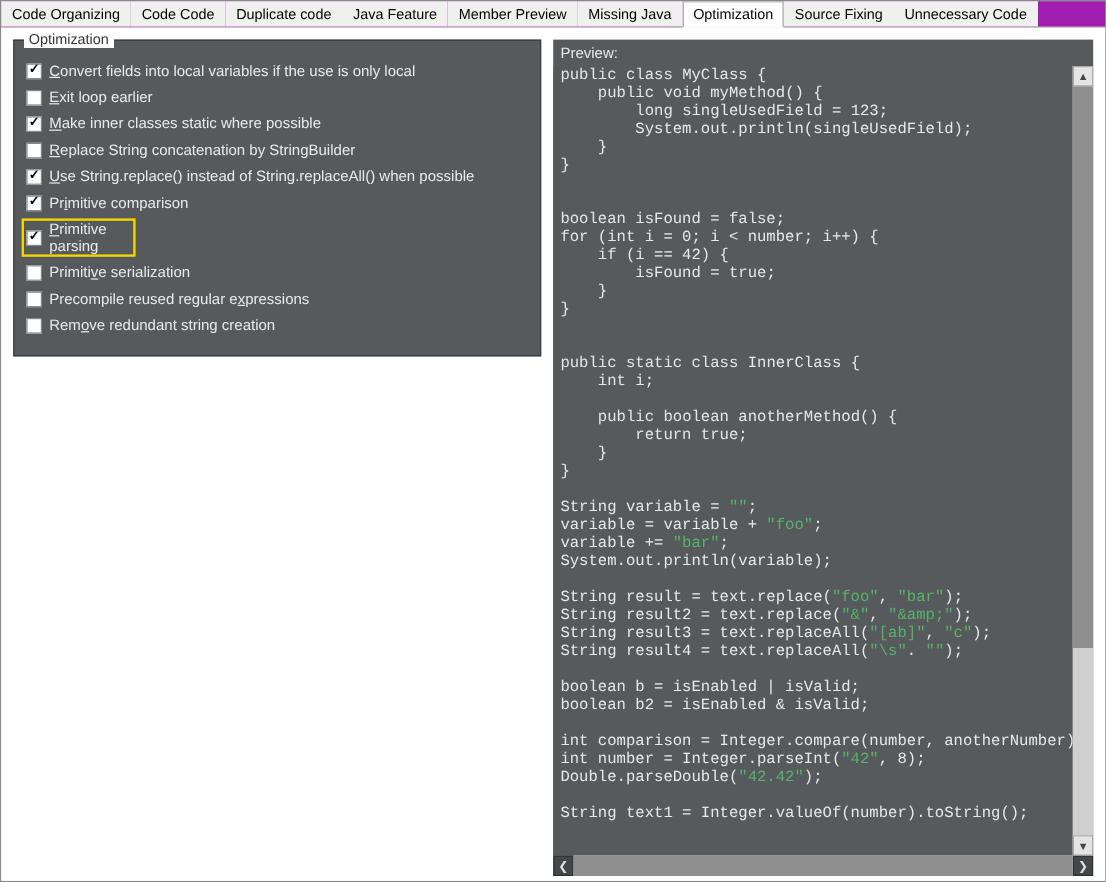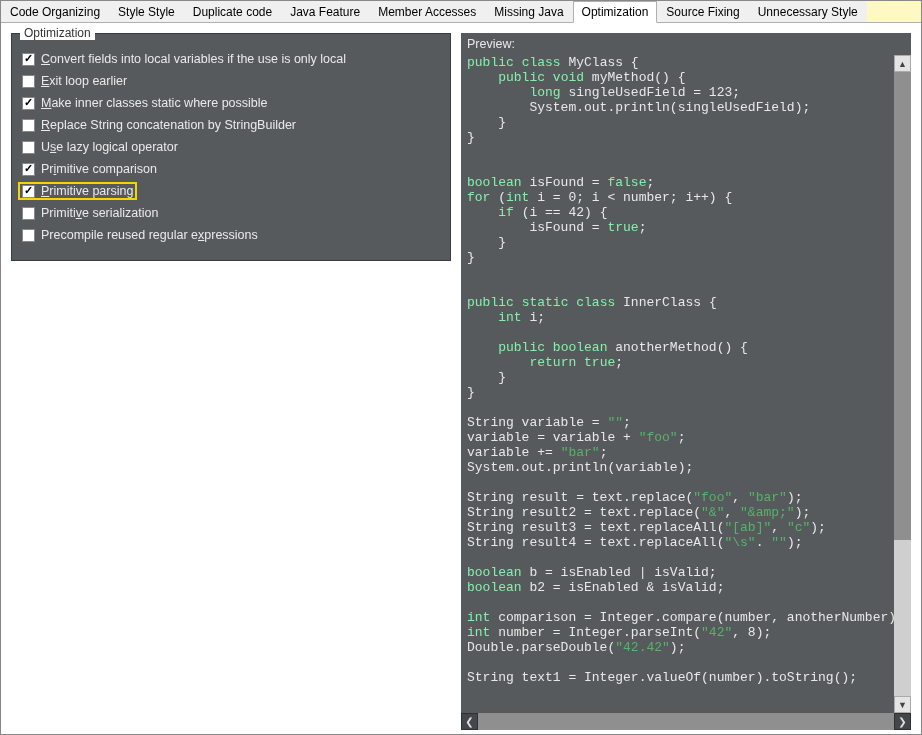--- a/index.html
+++ b/index.html
@@ -14,21 +14,21 @@
   .root {
     border: 1px solid #888;
     width: 922px;
     height: 735px;
     display: flex;
     flex-direction: column;
     background: #f0f0f0;
   }
   .tabs {
     display: flex;
-    background: #fef9c3;
+    background: #a21caf;
     border-bottom: 1px solid #b0b0b0;
     height: 22px;
     align-items: center;
   }
   .tab {
     padding: 3px 8px 3px 8px;
     font-size: 12px;
     color: #000;
     border: 1px solid transparent;
     border-bottom: none;
@@ -83,21 +83,21 @@
     align-items: center;
     gap: 6px;
     padding: 2px 2px;
     color: #eaeaea;
     font-size: 12.5px;
   }
   .check-row.highlight {
     border: 2px solid #f5d400;
     padding: 0 0;
     margin-left: -2px;
-    width: 119px;
+    width: 95px;
     padding-left: 2px;
   }
   .checkbox {
     width: 13px;
     height: 13px;
     background: #fff;
     border: 1px solid #888;
     display: inline-flex;
     align-items: center;
     justify-content: center;
@@ -192,38 +192,38 @@
     background: #cfcfcf;
   }
   .hscroll .thumb {
     position: absolute;
     top: 0; bottom: 0;
     left: 0;
     width: 100%;
     background: #8f8f8f;
   }
   
-  .kw { color: #86efac; }    
+  .kw { color: #e5e5e5; }    
   .str { color: #57b36a; }
 </style>
 </head>
 <body>
 
 <div class="root">
 
   <div class="tabs" id="tabbar">
       <div class="tab">Code Organizing</div>
-      <div class="tab">Style Style</div>
+      <div class="tab">Code Code</div>
       <div class="tab">Duplicate code</div>
       <div class="tab">Java Feature</div>
-      <div class="tab">Member Accesses</div>
+      <div class="tab">Member Preview</div>
       <div class="tab">Missing Java</div>
       <div class="tab active">Optimization</div>
       <div class="tab">Source Fixing</div>
-      <div class="tab">Unnecessary Style</div>
+      <div class="tab">Unnecessary Code</div>
     </div>
 
   <div class="content">
 
     <div class="left-panel">
       <span class="fieldset-label">Optimization</span>
       <div class="check-list" id="checklist">
           <div class="check-row">
             <span class="checkbox checked"></span>
             <span><span class="mn">C</span>onvert fields into local variables if the use is only local</span>
@@ -234,38 +234,42 @@
           </div>
           <div class="check-row">
             <span class="checkbox checked"></span>
             <span><span class="mn">M</span>ake inner classes static where possible</span>
           </div>
           <div class="check-row">
             <span class="checkbox"></span>
             <span><span class="mn">R</span>eplace String concatenation by StringBuilder</span>
           </div>
           <div class="check-row">
-            <span class="checkbox"></span>
-            <span>U<span class="mn">s</span>e lazy logical operator</span>
+            <span class="checkbox checked"></span>
+            <span><span class="mn">U</span>se String.replace() instead of String.replaceAll() when possible</span>
           </div>
           <div class="check-row">
             <span class="checkbox checked"></span>
             <span>Pr<span class="mn">i</span>mitive comparison</span>
           </div>
           <div class="check-row highlight">
             <span class="checkbox checked"></span>
             <span><span class="mn">P</span>rimitive parsing</span>
           </div>
           <div class="check-row">
             <span class="checkbox"></span>
             <span>Primiti<span class="mn">v</span>e serialization</span>
           </div>
           <div class="check-row">
             <span class="checkbox"></span>
             <span>Precompile reused regular e<span class="mn">x</span>pressions</span>
+          </div>
+          <div class="check-row">
+            <span class="checkbox"></span>
+            <span>Rem<span class="mn">o</span>ve redundant string creation</span>
           </div>
         </div>
     </div>
 
     <div class="right-panel">
       <div class="preview-label">Preview:</div>
       <div class="code-wrapper">
         <div class="code-area" id="codearea"><div><span class="kw">public</span><span> </span><span class="kw">class</span><span> MyClass {</span></div><div><span>    </span><span class="kw">public</span><span> </span><span class="kw">void</span><span> myMethod() {</span></div><div><span>        </span><span class="kw">long</span><span> singleUsedField = 123;</span></div><div><span>        System.out.println(singleUsedField);</span></div><div><span>    }</span></div><div><span>}</span></div><div>&nbsp;</div><div>&nbsp;</div><div><span class="kw">boolean</span><span> isFound = </span><span class="kw">false</span><span>;</span></div><div><span class="kw">for</span><span> (</span><span class="kw">int</span><span> i = 0; i &lt; number; i++) {</span></div><div><span>    </span><span class="kw">if</span><span> (i == 42) {</span></div><div><span>        isFound = </span><span class="kw">true</span><span>;</span></div><div><span>    }</span></div><div><span>}</span></div><div>&nbsp;</div><div>&nbsp;</div><div><span class="kw">public</span><span> </span><span class="kw">static</span><span> </span><span class="kw">class</span><span> InnerClass {</span></div><div><span>    </span><span class="kw">int</span><span> i;</span></div><div>&nbsp;</div><div><span>    </span><span class="kw">public</span><span> </span><span class="kw">boolean</span><span> anotherMethod() {</span></div><div><span>        </span><span class="kw">return</span><span> </span><span class="kw">true</span><span>;</span></div><div><span>    }</span></div><div><span>}</span></div><div>&nbsp;</div><div><span>String variable = </span><span class="str">""</span><span>;</span></div><div><span>variable = variable + </span><span class="str">"foo"</span><span>;</span></div><div><span>variable += </span><span class="str">"bar"</span><span>;</span></div><div><span>System.out.println(variable);</span></div><div>&nbsp;</div><div><span>String result = text.replace(</span><span class="str">"foo"</span><span>, </span><span class="str">"bar"</span><span>);</span></div><div><span>String result2 = text.replace(</span><span class="str">"&amp;"</span><span>, </span><span class="str">"&amp;amp;"</span><span>);</span></div><div><span>String result3 = text.replaceAll(</span><span class="str">"[ab]"</span><span>, </span><span class="str">"c"</span><span>);</span></div><div><span>String result4 = text.replaceAll(</span><span class="str">"\s"</span><span>. </span><span class="str">""</span><span>);</span></div><div>&nbsp;</div><div><span class="kw">boolean</span><span> b = isEnabled | isValid;</span></div><div><span class="kw">boolean</span><span> b2 = isEnabled &amp; isValid;</span></div><div>&nbsp;</div><div><span class="kw">int</span><span> comparison = Integer.compare(number, anotherNumber);</span></div><div><span class="kw">int</span><span> number = Integer.parseInt(</span><span class="str">"42"</span><span>, 8);</span></div><div><span>Double.parseDouble(</span><span class="str">"42.42"</span><span>);</span></div><div>&nbsp;</div><div><span>String text1 = Integer.valueOf(number).toString();</span></div></div>
         <div class="vscroll">
           <div class="arrow">▲</div>

